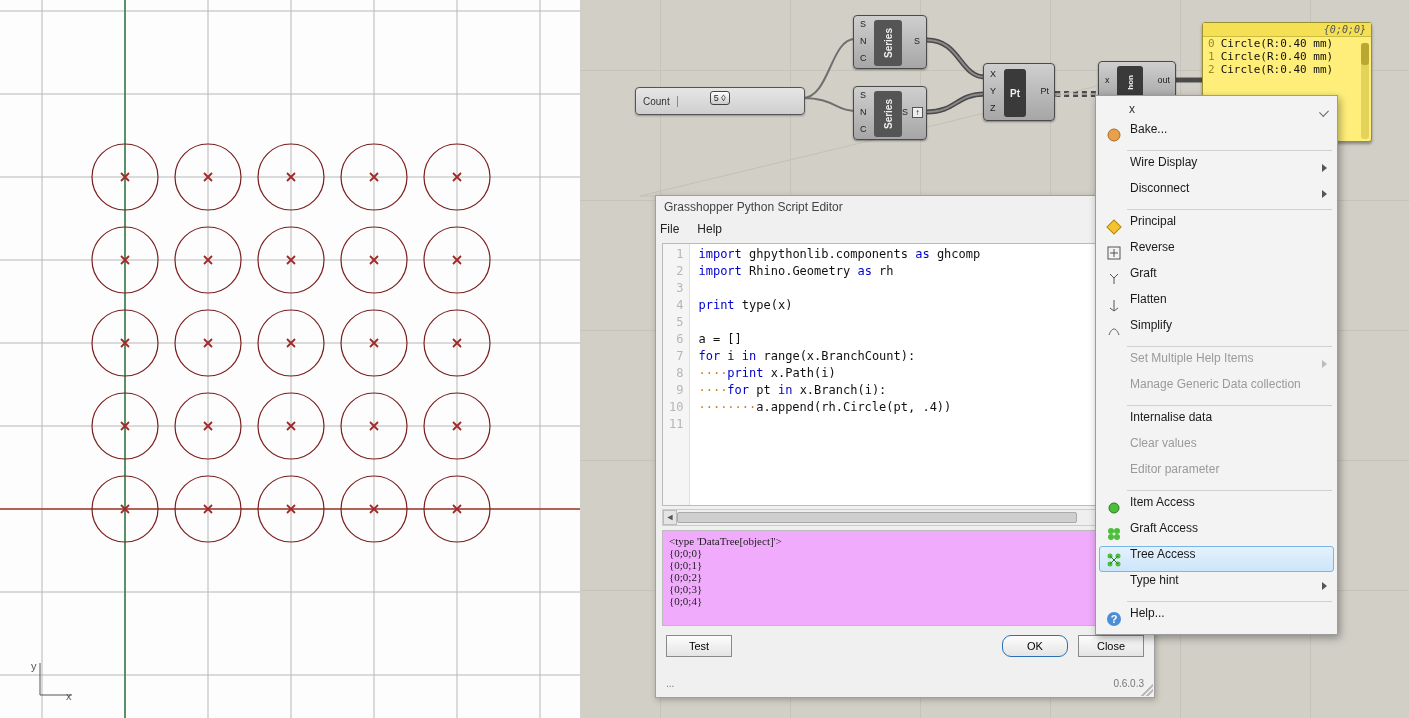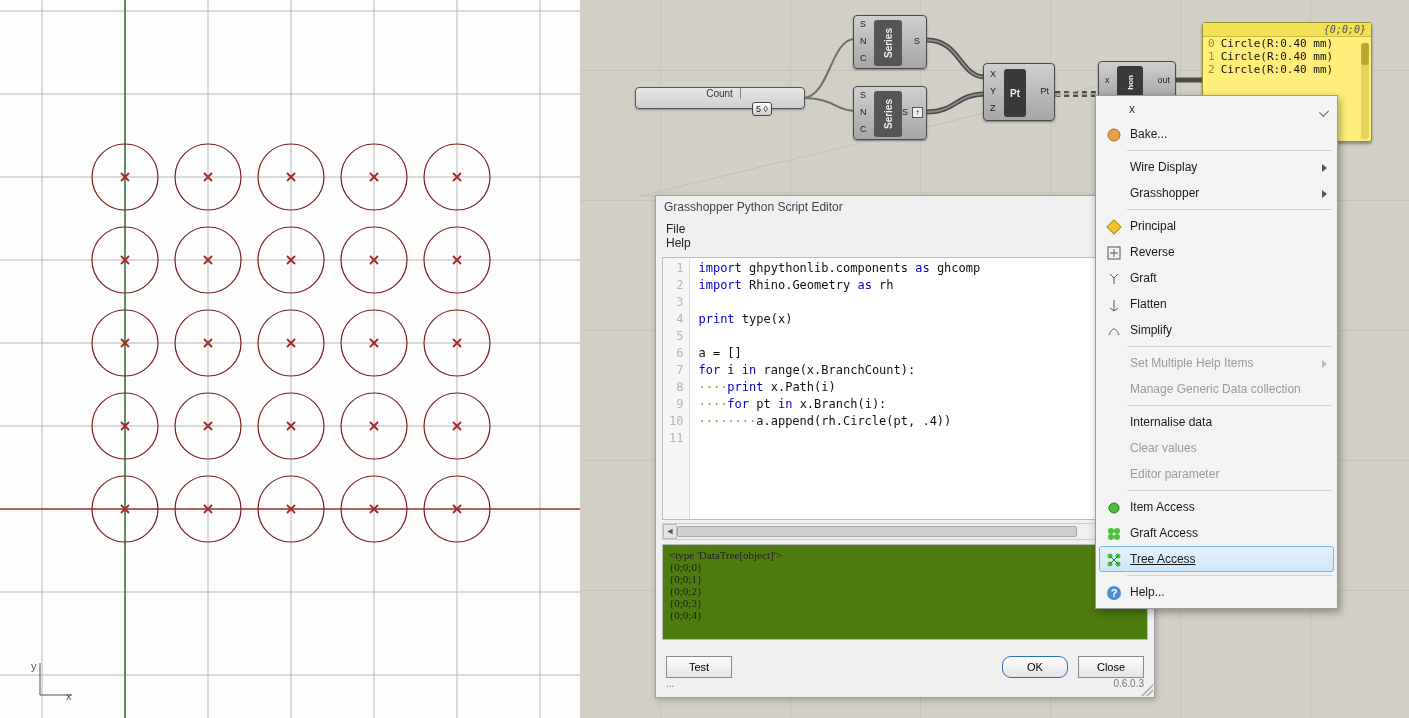--- a/index.html
+++ b/index.html
@@ -12,57 +12,57 @@
   
   .gh{position:absolute;left:580px;top:0;width:829px;height:718px;background:#d2cfc7;overflow:hidden;}
   .gh-grid{position:absolute;inset:0;background-image:
      linear-gradient(to right,#c6c3bb 1px,transparent 1px),
      linear-gradient(to bottom,#c6c3bb 1px,transparent 1px);
      background-size:130px 130px;background-position:-50px -60px;}
   .node{position:absolute;border:1px solid #4a4a4a;border-radius:4px;background:linear-gradient(#cfcfcf,#a6a6a6);box-shadow:0 1px 2px rgba(0,0,0,.4);}
   .node .plab{position:absolute;font-size:9px;color:#222;}
   .node .mid{position:absolute;background:#555;border-radius:3px;display:flex;align-items:center;justify-content:center;}
   .node .mid span{color:#eee;font-size:10px;font-weight:bold;writing-mode:vertical-rl;transform:rotate(180deg);}
-  .slider{position:absolute;height:22px;border:1px solid #555;border-radius:4px;background:linear-gradient(#e6e6e6,#cfcfcf);display:flex;align-items:center;box-shadow:0 1px 2px rgba(0,0,0,.3);flex-direction:column;}
+  .slider{position:absolute;height:28px;border:1px solid #555;border-radius:4px;background:linear-gradient(#e6e6e6,#cfcfcf);display:flex;align-items:center;box-shadow:0 1px 2px rgba(0,0,0,.3);}
   .slider .lab{padding:0 7px;border-right:1px solid #888;font-size:10px;color:#333;}
   .slider .track{flex:1;position:relative;height:100%;}
   .slider .knob{position:absolute;top:3px;width:20px;height:14px;border:1px solid #444;border-radius:3px;background:linear-gradient(#fff,#ccc);font-size:9px;text-align:center;line-height:12px;color:#222;}
   .panel{position:absolute;border:1px solid #999033;border-radius:3px;background:#ffef7a;box-shadow:0 2px 3px rgba(0,0,0,.35);font-family:Consolas,monospace;font-size:11px;}
   .panel .hd{background:#f4df55;border-bottom:1px solid #cbbb3f;padding:1px 5px;text-align:right;font-style:italic;color:#555;font-size:10px;}
   .panel .row{display:flex;padding:0 5px;gap:6px;color:#111;}
   .panel .row .idx{color:#9a8a20;}
   .panel .scroll{position:absolute;right:2px;top:20px;bottom:2px;width:8px;background:#e4d35a;border-radius:3px;}
   .panel .scroll .th{position:absolute;top:0;left:0;right:0;height:22px;background:#b9a732;border-radius:3px;}
   
   .wires{position:absolute;left:0;top:0;pointer-events:none;}
   
   .editor{position:absolute;left:655px;top:195px;width:500px;height:503px;background:#f0f0f0;border:1px solid #a0a0a0;box-shadow:1px 2px 6px rgba(0,0,0,.25);}
   .editor .title{padding:4px 8px;color:#444;}
-  .editor .menu{display:flex;padding:4px 10px;color:#222;flex-direction:column;}
+  .editor .menu{display:flex;gap:18px;padding:4px 4px;color:#222;}
   .editor .code{margin:3px 6px;height:263px;background:#fff;border:1px solid #bbb;display:flex;overflow:hidden;font-family:Consolas,monospace;font-size:12px;line-height:17px;}
   .editor .gut{background:#f5f5f5;color:#b6b6b6;padding:2px 6px;text-align:right;border-right:1px solid #e0e0e0;}
   .editor .src{padding:2px 8px;white-space:pre;color:#111;}
   .kw{color:#0000cc;}
   .dots{color:#c77f13;}
   .scrollbar{height:17px;margin:0 6px;background:#efefef;border:1px solid #ccc;position:relative;}
   .scrollbar .th{position:absolute;left:14px;top:2px;height:11px;width:400px;background:#cfcfcf;border:1px solid #aaa;border-radius:2px;}
   .scrollbar .ar{position:absolute;top:0;width:14px;height:15px;background:#e4e4e4;border:1px solid #bbb;text-align:center;font-size:9px;line-height:13px;color:#555;}
-  .editor .out{margin:4px 6px;height:96px;background:#4d7c0f;border:1px solid #bbb;padding:4px 6px;font-family:"Segoe UI";font-size:11px;color:#222;white-space:pre;}
+  .editor .out{margin:4px 6px;height:96px;background:#f0abfc;border:1px solid #bbb;padding:4px 6px;font-family:"Segoe UI";font-size:11px;color:#222;white-space:pre;}
   .btn{min-width:66px;height:22px;border:1px solid #8a8a8a;background:linear-gradient(#fdfdfd,#e4e4e4);font-size:11px;display:flex;align-items:center;justify-content:center;}
   .btn.primary{border:1.5px solid #2b6fb5;}
   .editor .foot{position:absolute;bottom:8px;left:10px;right:10px;display:flex;justify-content:space-between;color:#777;font-size:10px;pointer-events:none;}
   .resize{position:absolute;right:1px;bottom:1px;width:12px;height:12px;background:linear-gradient(135deg,transparent 50%,#bbb 50%,#bbb 60%,transparent 60%,transparent 70%,#bbb 70%,#bbb 80%,transparent 80%);}
   
   .ctx{position:absolute;left:1095px;top:95px;width:243px;background:#f3f3f3;border:1px solid #9c9c9c;box-shadow:2px 3px 8px rgba(0,0,0,.35);padding:3px;}
   .ctx .top{padding:3px 6px 5px 30px;color:#333;position:relative;}
   .ctx .top::after{content:"";position:absolute;right:6px;top:10px;width:7px;height:5px;border-left:1px solid #666;border-bottom:1px solid #666;transform:rotate(-45deg);}
   .ctx .sep{height:1px;background:#d0d0d0;margin:3px 2px 3px 28px;}
-  .ctx .item{position:relative;display:flex;align-items:center;height:26px;padding-left:30px;padding-right:18px;color:#1a1a1a;border:1px solid transparent;border-radius:3px;}
+  .ctx .item{position:relative;display:flex;height:26px;padding-left:30px;padding-right:18px;color:#1a1a1a;border:1px solid transparent;border-radius:3px;}
   .ctx .item.dis{color:#9a9a9a;}
-  .ctx .item.hl{background:linear-gradient(#e4f1fc,#cde6fb);border:1px solid #7ab5e8;text-decoration:underline;}
+  .ctx .item.hl{background:linear-gradient(#e4f1fc,#cde6fb);border:1px solid #7ab5e8;}
   .ctx .item .sub{position:absolute;right:6px;top:9px;width:0;height:0;border-top:4px solid transparent;border-bottom:4px solid transparent;border-left:5px solid #555;}
   .ctx .item.dis .sub{border-left-color:#bcbcbc;}
   .ctx .ic{position:absolute;left:5px;top:4px;width:18px;height:18px;display:flex;align-items:center;justify-content:center;}
   .ctx .ic svg{width:16px;height:16px;}
 </style>
 </head>
 <body>
 
 <div class="stage">
 
@@ -271,21 +271,21 @@
       <div class="ar" style="left:0">◄</div>
         <div class="th"></div>
         <div class="ar" style="right:0">►</div>
     </div>
     <div class="out">&lt;type 'DataTree[object]'&gt;
 {0;0;0}
 {0;0;1}
 {0;0;2}
 {0;0;3}
 {0;0;4}</div>
-    <div style="position:absolute;bottom:19px;left:0;right:0;display:flex;padding:0 10px;">
+    <div style="position:absolute;bottom:40px;left:0;right:0;display:flex;padding:0 10px;">
       <div class="btn">Test</div>
       <div style="flex:1"></div>
       <div class="btn primary" style="margin-right:10px;border-radius:9px;">OK</div>
       <div class="btn">Close</div>
     </div>
     <div class="foot">
       <span>...</span>
       <span>0.6.0.3</span>
     </div>
     <div class="resize"></div>
@@ -304,21 +304,21 @@
 
     </div>
         <div class="sep"></div>
         <div class="item">
 
       <span>Wire Display</span>
       <span class="sub"></span>
     </div>
         <div class="item">
 
-      <span>Grasshopper</span>
+      <span>Disconnect</span>
       <span class="sub"></span>
     </div>
         <div class="sep"></div>
         <div class="item">
       <span class="ic">
             <svg viewBox="0 0 16 16">
               <rect x="3" y="3" width="10" height="10" fill="#f4c430" stroke="#b38600" transform="rotate(45 8 8)"></rect>
             </svg>
           </span>
       <span>Principal</span>
@@ -416,20 +416,25 @@
               <circle cx="4" cy="4" r="2.5" fill="#4bbf3a"></circle>
               <circle cx="12" cy="4" r="2.5" fill="#4bbf3a"></circle>
               <circle cx="4" cy="12" r="2.5" fill="#4bbf3a"></circle>
               <circle cx="12" cy="12" r="2.5" fill="#4bbf3a"></circle>
               <path d="M4,4 L12,12 M12,4 L4,12" stroke="#2a7a1e"></path>
             </svg>
           </span>
       <span>Tree Access</span>
 
     </div>
+        <div class="item">
+
+      <span>Type hint</span>
+      <span class="sub"></span>
+    </div>
         <div class="sep"></div>
         <div class="item">
       <span class="ic">
             <svg viewBox="0 0 16 16">
               <circle cx="8" cy="8" r="7" fill="#4a8fd6"></circle>
               <text x="8" y="12" text-anchor="middle" fill="#fff" font-size="11" font-weight="bold">?</text>
             </svg>
           </span>
       <span>Help...</span>
 

